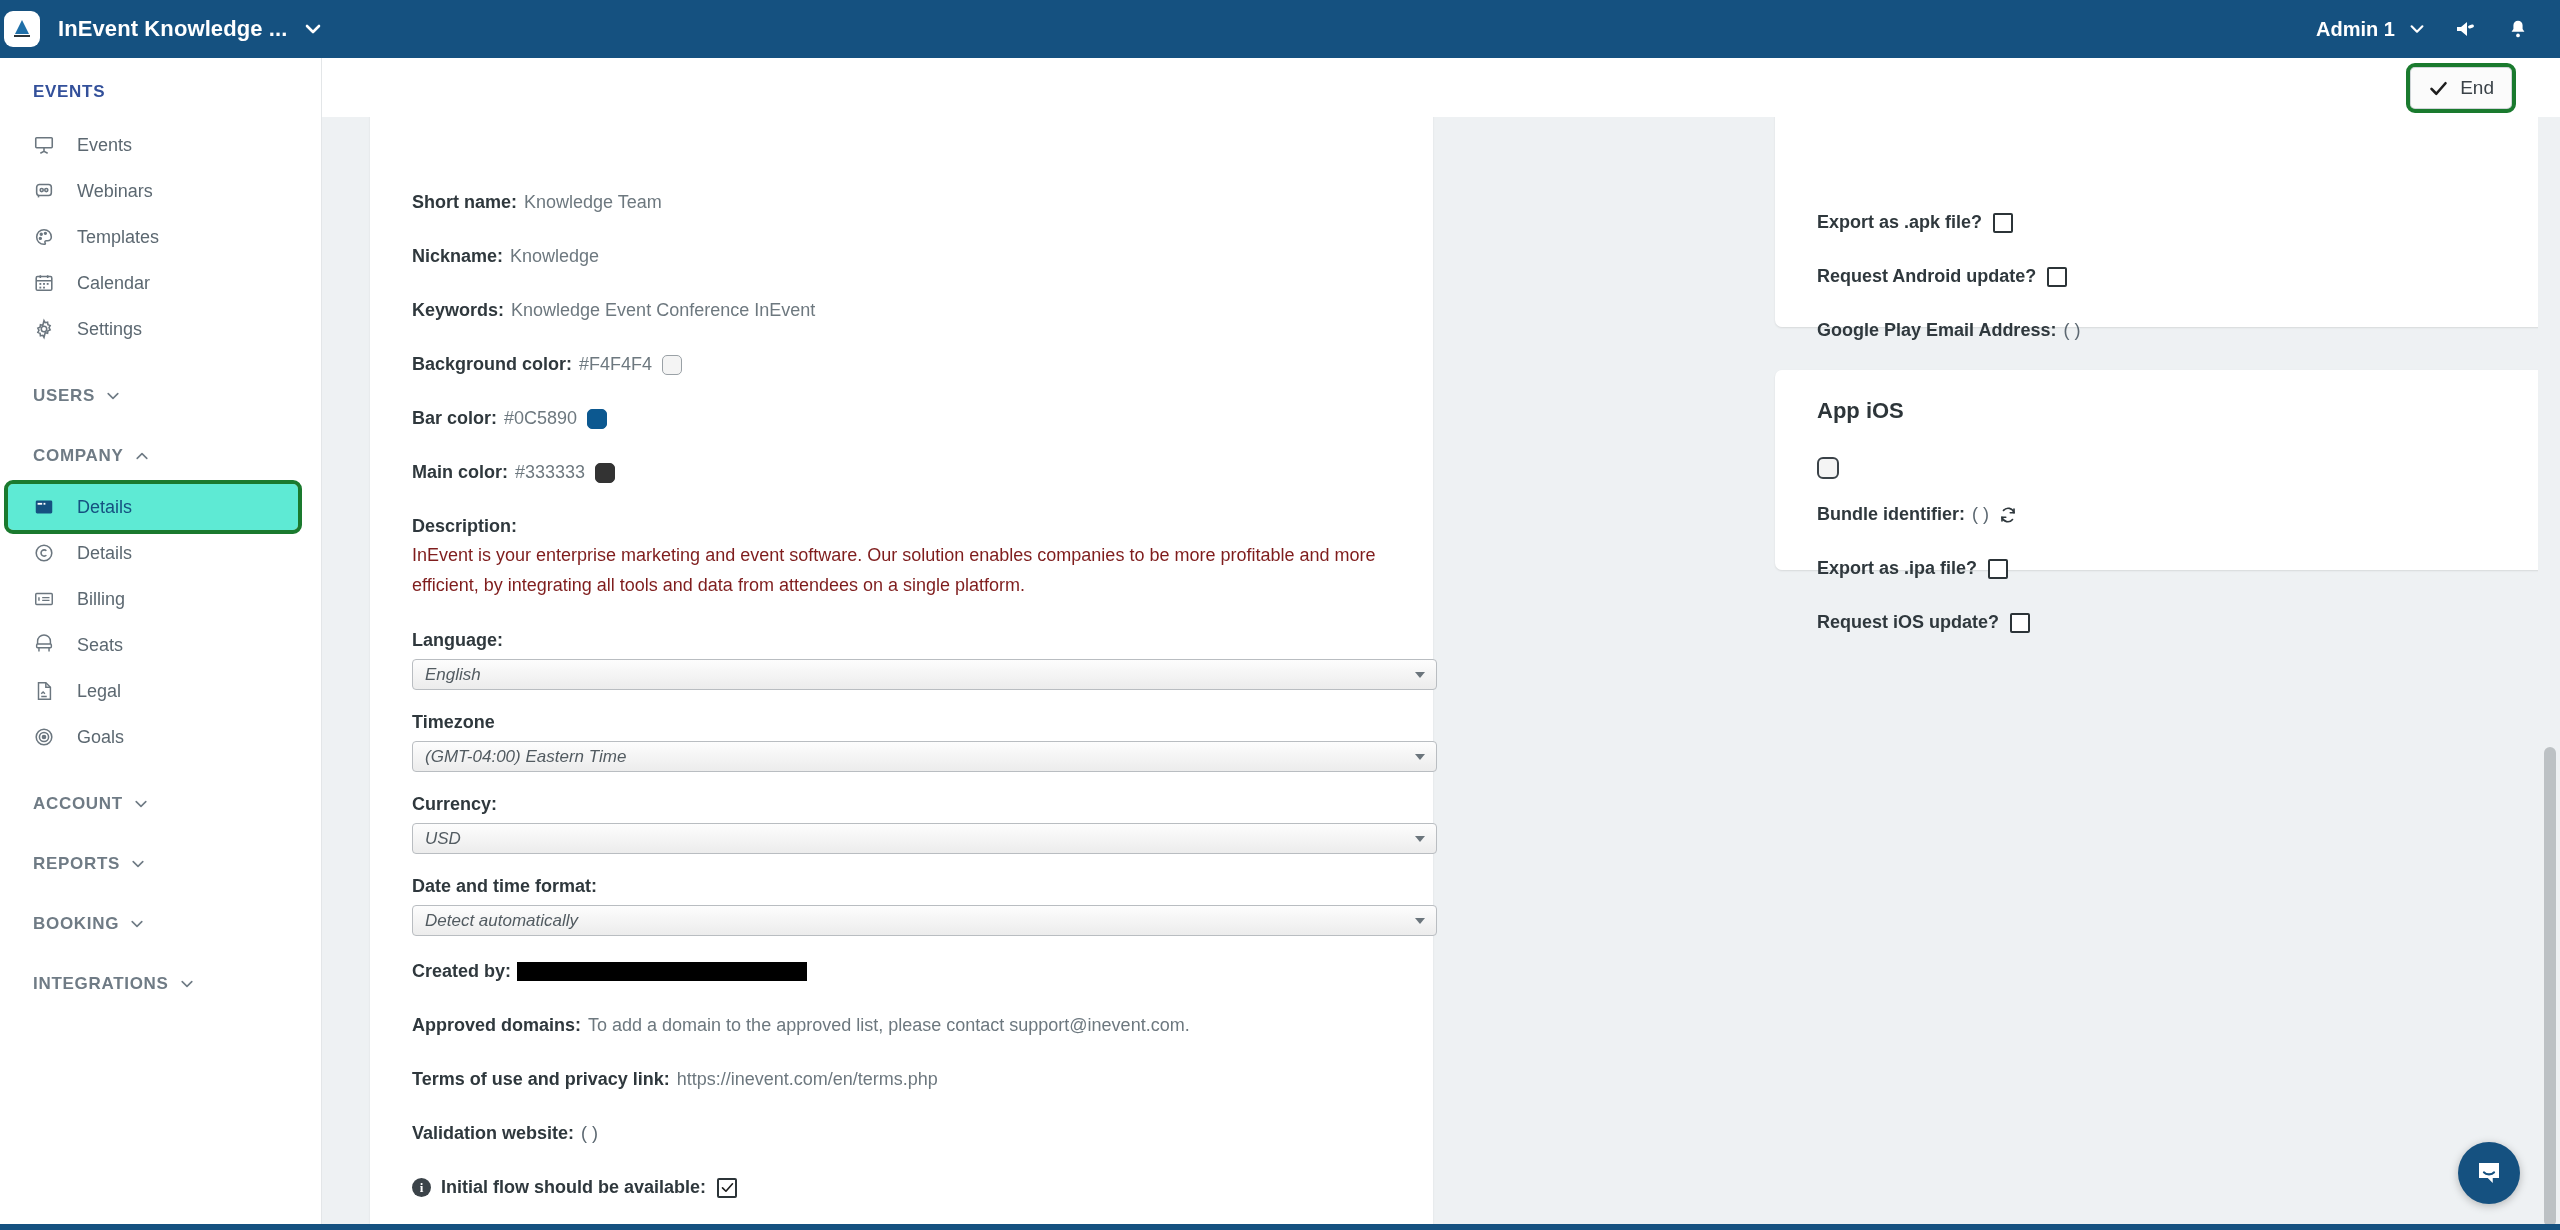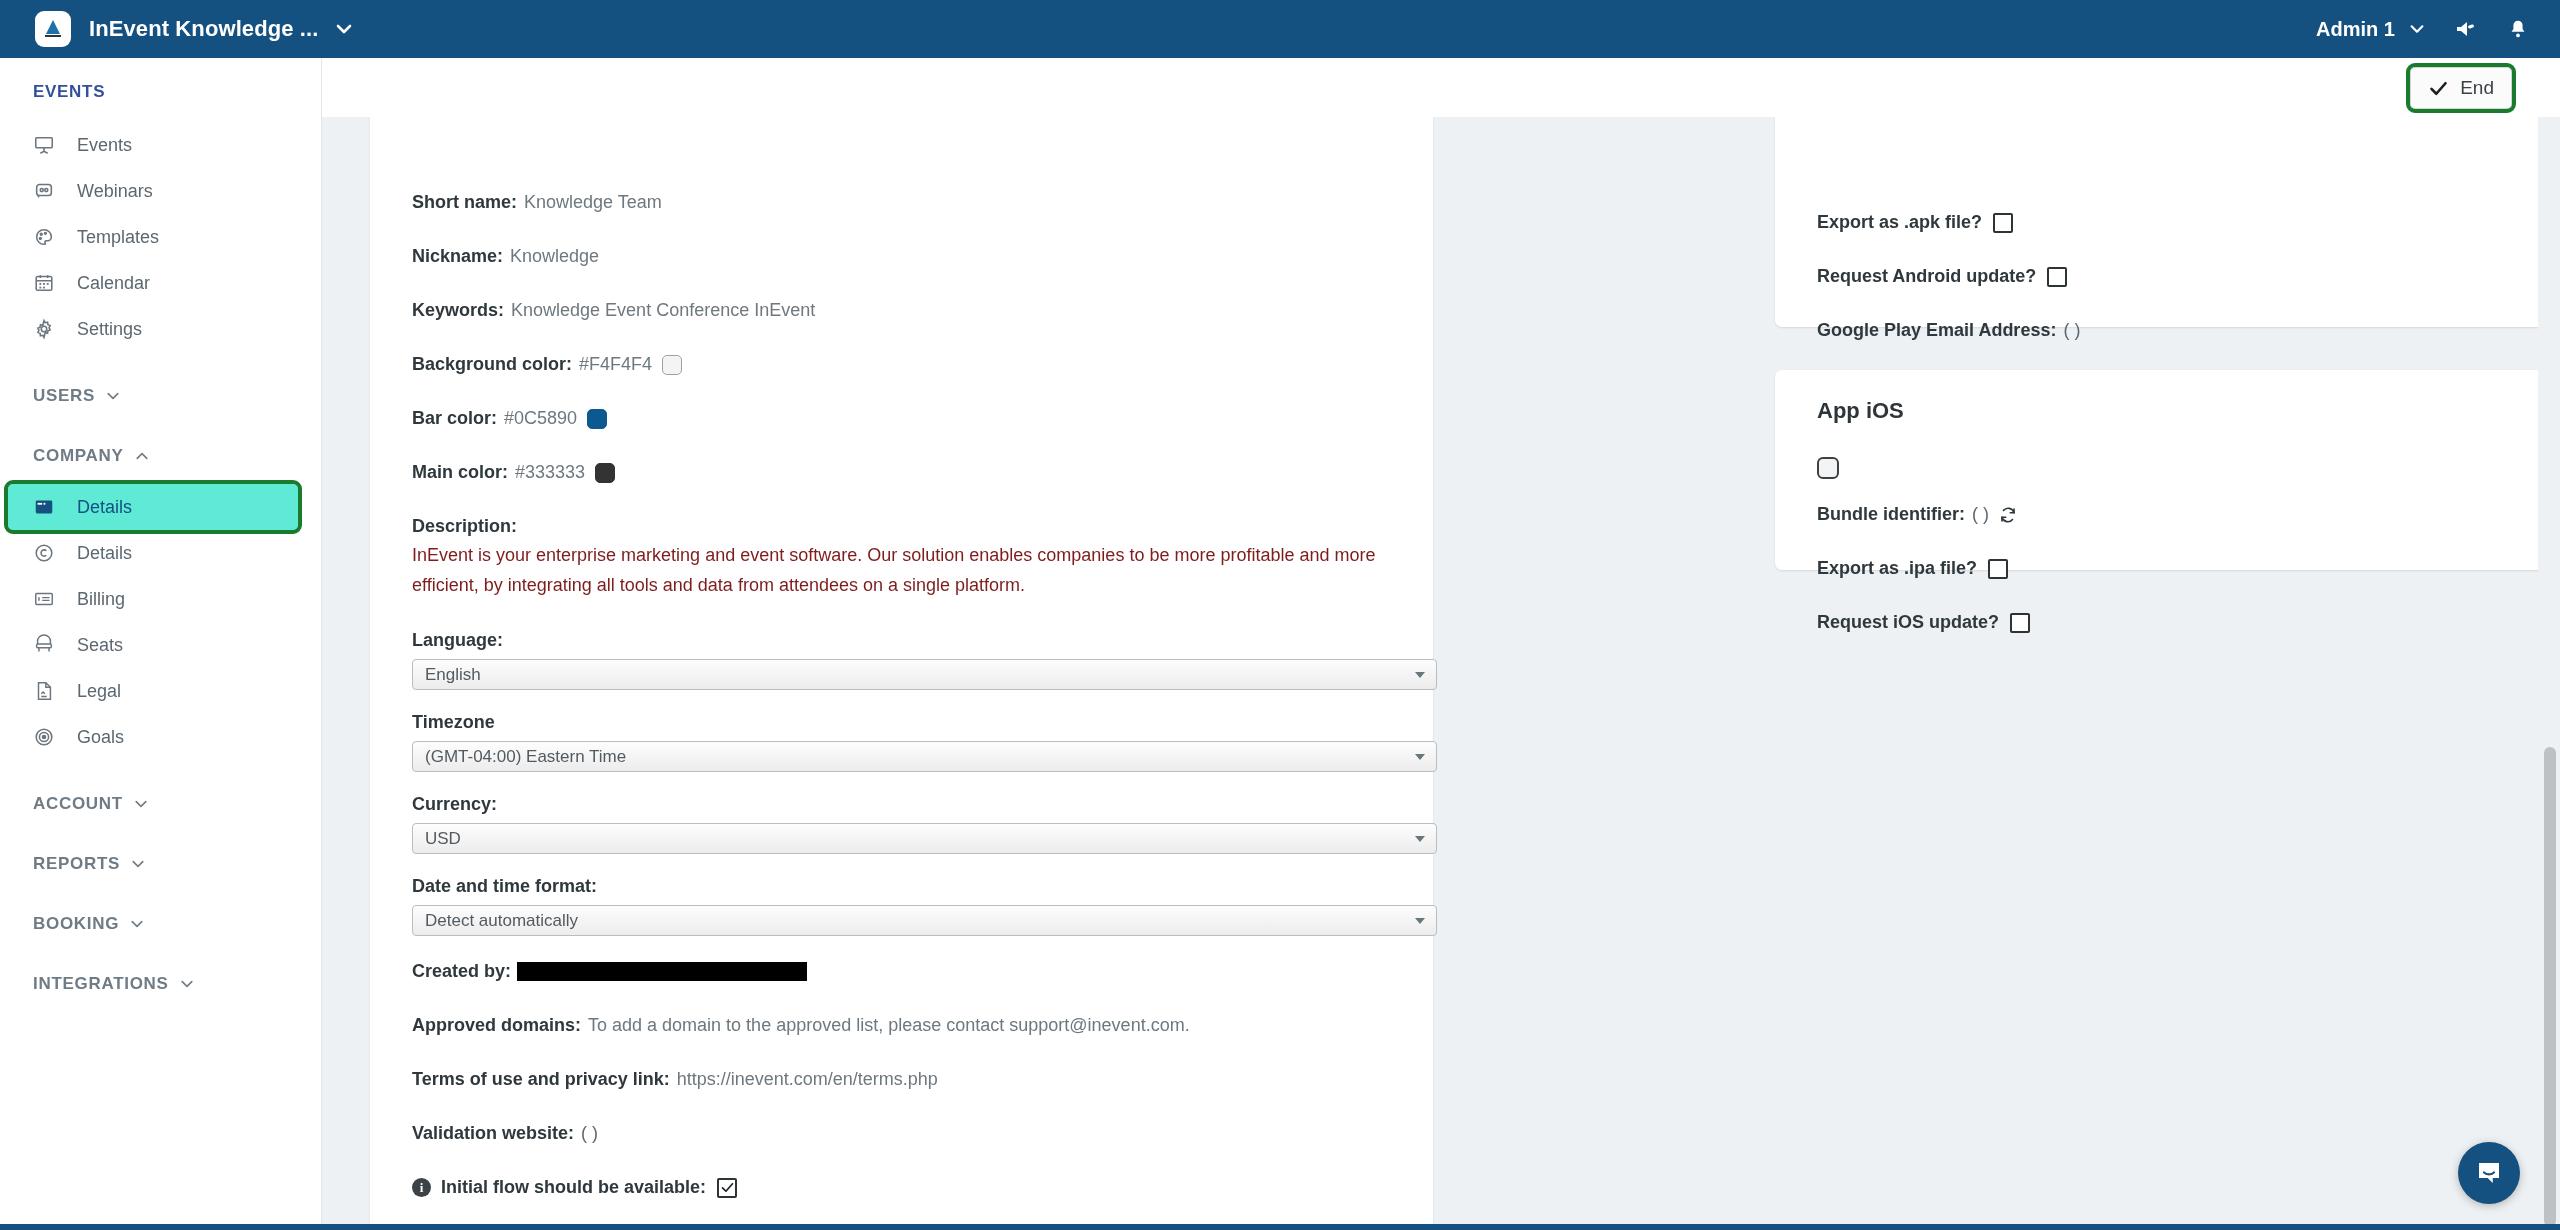--- a/index.html
+++ b/index.html
@@ -12,21 +12,21 @@
 
   
   .topbar {
     position: absolute; top: 0; left: 0;
     width: 2560px; height: 58px;
     background: #155180;
     display: flex; align-items: center;
   }
   .brand-block {
     display: flex; align-items: center;
-    height: 58px; padding-left: 35px;
+    height: 58px; padding-left: 4px;
     width: 322px;
   }
   .app-logo {
     width: 36px; height: 36px; border-radius: 9px;
     background: #ffffff;
     display: flex; align-items: center; justify-content: center;
     flex: none;
   }
   .app-logo svg { display: block; }
   .brand-title {
@@ -177,20 +177,21 @@
     margin-bottom: 8px; display: block;
   }
   .select-box {
     width: 1025px; height: 31px;
     background: linear-gradient(#fdfdfd,#ececec);
     border: 1px solid #b9bdc1; border-radius: 4px;
     display: flex; align-items: center;
     padding: 0 12px;
     font-size: 17px; color: #525b61;
     position: relative;
+    font-style: italic;
   }
   .select-caret {
     position: absolute; right: 11px; top: 50%;
     transform: translateY(-50%);
     width: 0; height: 0;
     border-left: 5px solid transparent;
     border-right: 5px solid transparent;
     border-top: 6px solid #6b757c;
   }
 

